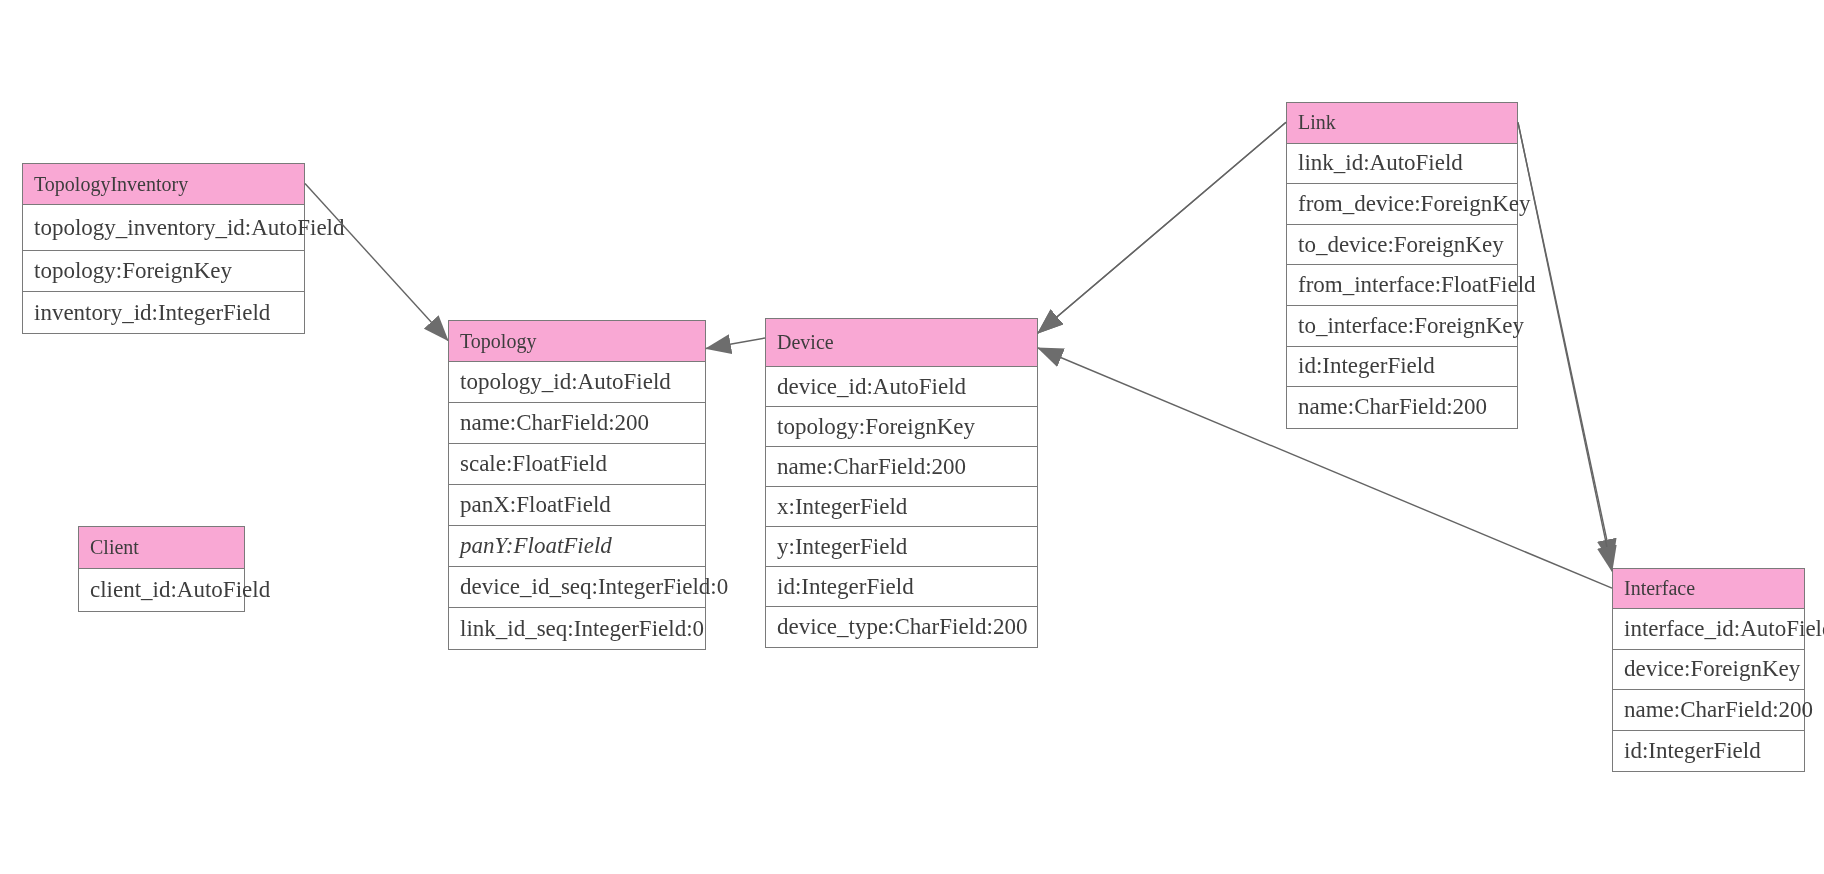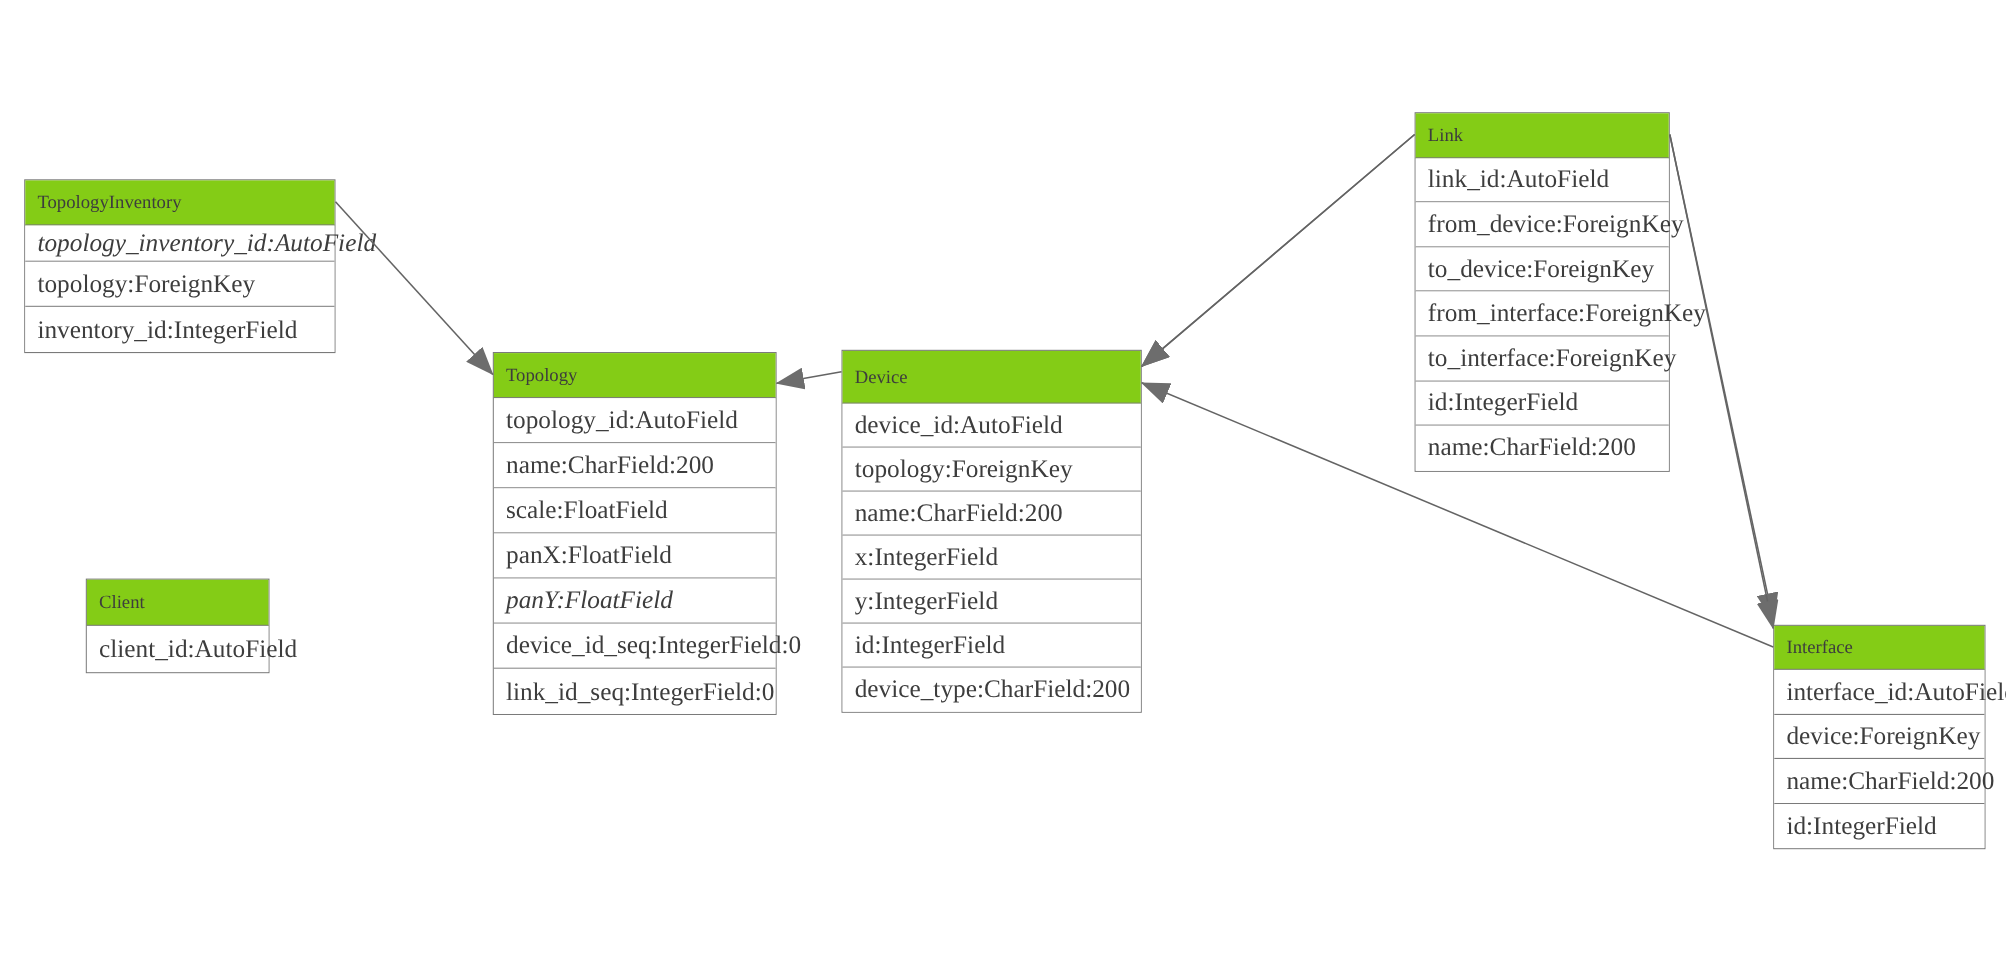--- a/index.html
+++ b/index.html
@@ -20,23 +20,23 @@
     box-sizing: border-box;
     border: 1.5px solid #7a7a7a;
     background: #ffffff;
   }
   .entity-header {
     box-sizing: border-box;
     display: flex;
     align-items: center;
     padding-left: 11px;
     border-bottom: 1.5px solid #7a7a7a;
-    background: #84cc16;
+    background: #f9a8d4;
     color: #3d3d3d;
-    font-size: 17px;
+    font-size: 20px;
     white-space: nowrap;
   }
   .entity-row {
     box-sizing: border-box;
     display: flex;
     align-items: center;
     padding-left: 11px;
     border-bottom: 1.5px solid #7a7a7a;
     background: #ffffff;
     color: #3d3d3d;
@@ -56,21 +56,21 @@
   }
 </style>
 </head>
 <body>
 
 <div id="stage">
     <div class="entity" style="left: 22px; top: 163px; width: 283px;">
       <div class="entity-header" style="height: 41px;">
         <span>TopologyInventory</span>
       </div>
-      <div class="entity-row" style="height: 33px; font-style: italic;">
+      <div class="entity-row" style="height: 46px;">
         <span>topology_inventory_id:AutoField</span>
       </div>
       <div class="entity-row" style="height: 41px;">
         <span>topology:ForeignKey</span>
       </div>
       <div class="entity-row" style="height: 41px;">
         <span>inventory_id:IntegerField</span>
       </div>
     </div>
     <div class="entity" style="left: 448px; top: 320px; width: 258px;">
@@ -140,21 +140,21 @@
       <div class="entity-row" style="height: 40.6px;">
         <span>link_id:AutoField</span>
       </div>
       <div class="entity-row" style="height: 40.6px;">
         <span>from_device:ForeignKey</span>
       </div>
       <div class="entity-row" style="height: 40.6px;">
         <span>to_device:ForeignKey</span>
       </div>
       <div class="entity-row" style="height: 40.6px;">
-        <span>from_interface:ForeignKey</span>
+        <span>from_interface:FloatField</span>
       </div>
       <div class="entity-row" style="height: 40.6px;">
         <span>to_interface:ForeignKey</span>
       </div>
       <div class="entity-row" style="height: 40.6px;">
         <span>id:IntegerField</span>
       </div>
       <div class="entity-row" style="height: 40.6px;">
         <span>name:CharField:200</span>
       </div>

